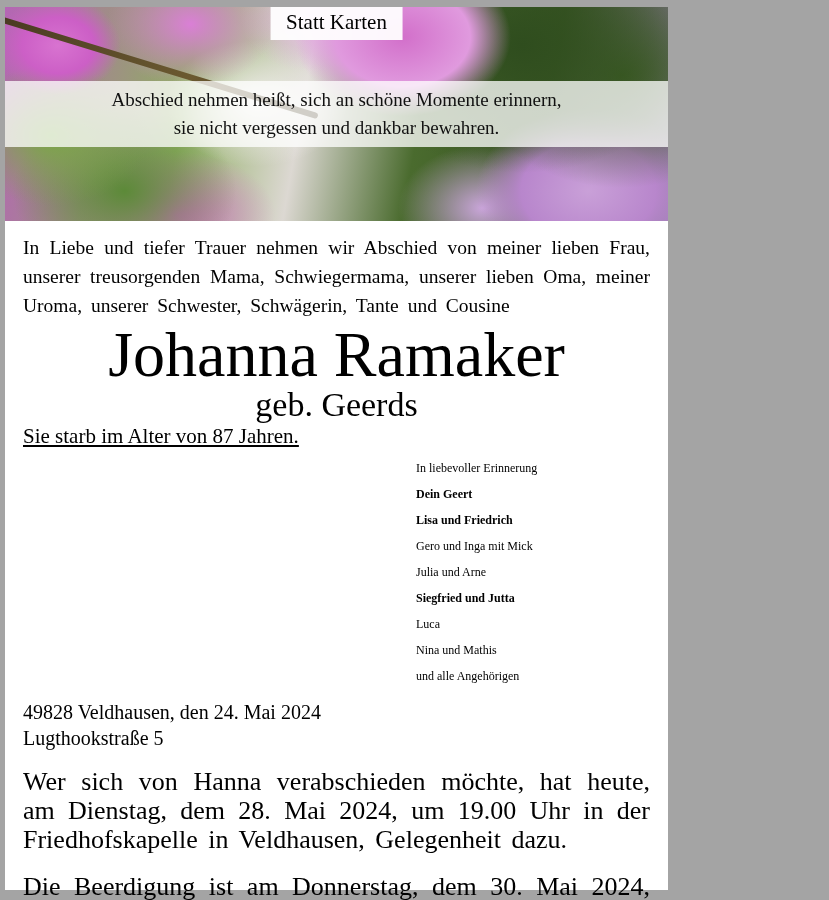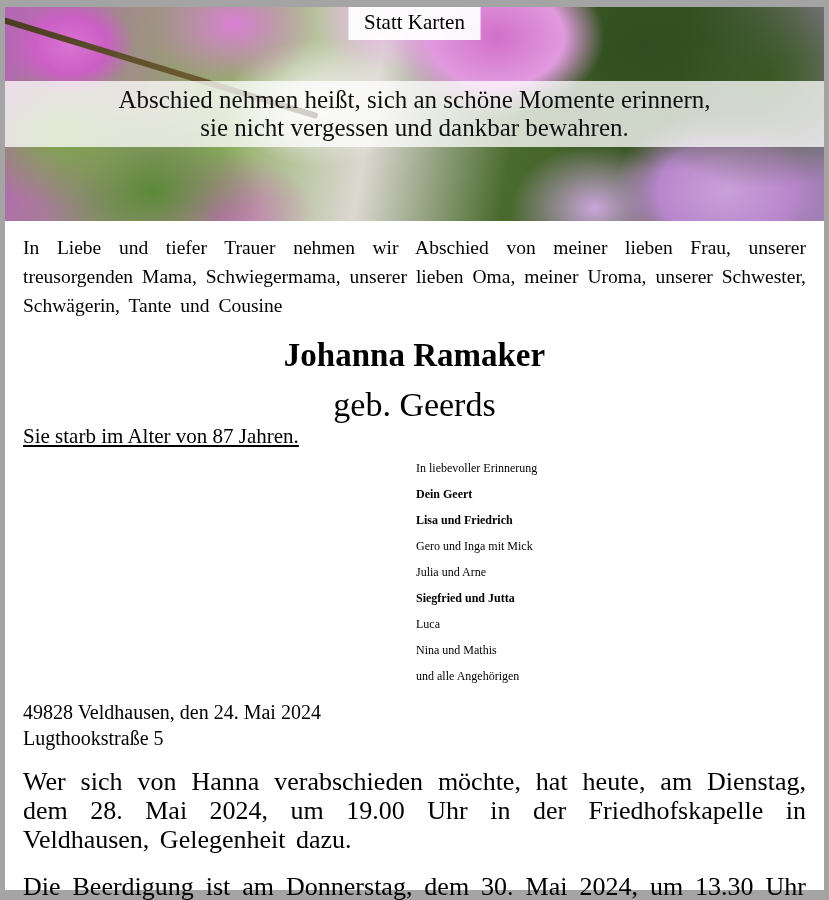--- a/index.html
+++ b/index.html
@@ -7,21 +7,21 @@
     width: 829px; height: 900px;
     background: #a4a4a4;
     font-family: "Liberation Serif", "DejaVu Serif", serif;
     color: #000;
     position: relative;
     overflow: hidden;
   }
   .card {
     position: absolute;
     left: 5px; top: 7px;
-    width: 819px; height: 883px;
+    width: 663px; height: 883px;
     background: #ffffff;
   }
   
   .banner {
     position: relative;
     width: 100%; height: 214px;
     overflow: hidden;
     background:
       radial-gradient(90px 70px at 8% 18%,  #d873d0 0%, #cc5fc6 40%, rgba(204,95,198,0) 70%),
       radial-gradient(120px 90px at 28% 8%, #da7fd6 0%, rgba(218,127,214,0) 70%),
@@ -57,37 +57,37 @@
   }
   .quote-band {
     position: absolute;
     left: 0; right: 0; top: 74px;
     height: 66px;
     background: rgba(255,255,255,0.76);
     display: flex;
     flex-direction: column;
     justify-content: center;
     text-align: center;
-    font-size: 25px;
+    font-size: 19px;
     line-height: 28px;
     color: #111;
   }
   
   .content { padding: 0 18px; }
   .intro {
     margin: 12px 0 0 0;
     font-size: 19.5px;
     line-height: 29px;
     text-align: justify;
     word-spacing: 4px;
   }
   .name {
     margin: 6px 0 0 0;
-    font-size: 33px;
-    font-weight: 700;
+    font-size: 64px;
+    font-weight: 400;
     text-align: center;
     line-height: 58px;
   }
   .maiden {
     margin-top: 2px;
     font-size: 34px;
     text-align: center;
   }
   .age {
     font-size: 21px;

